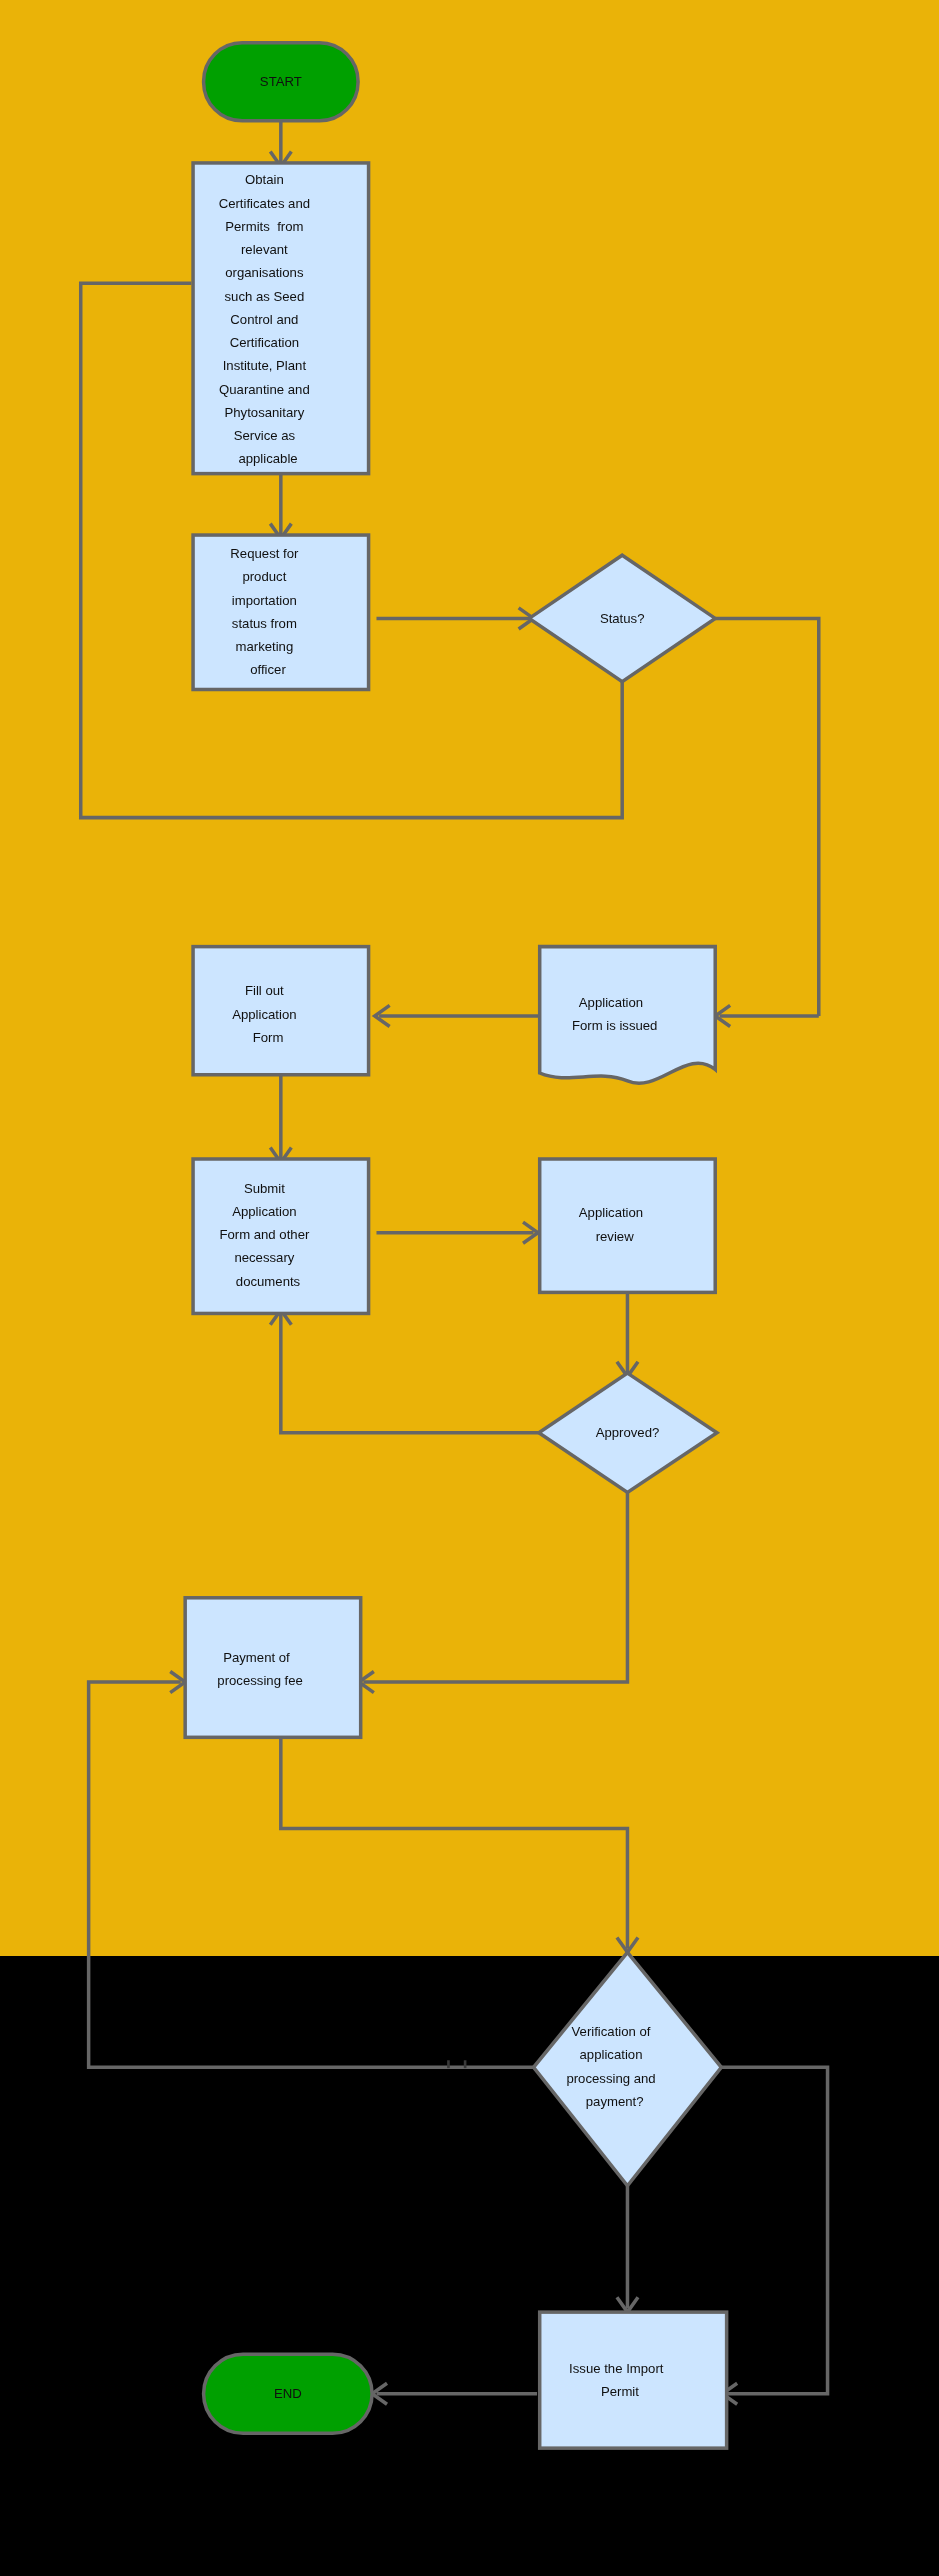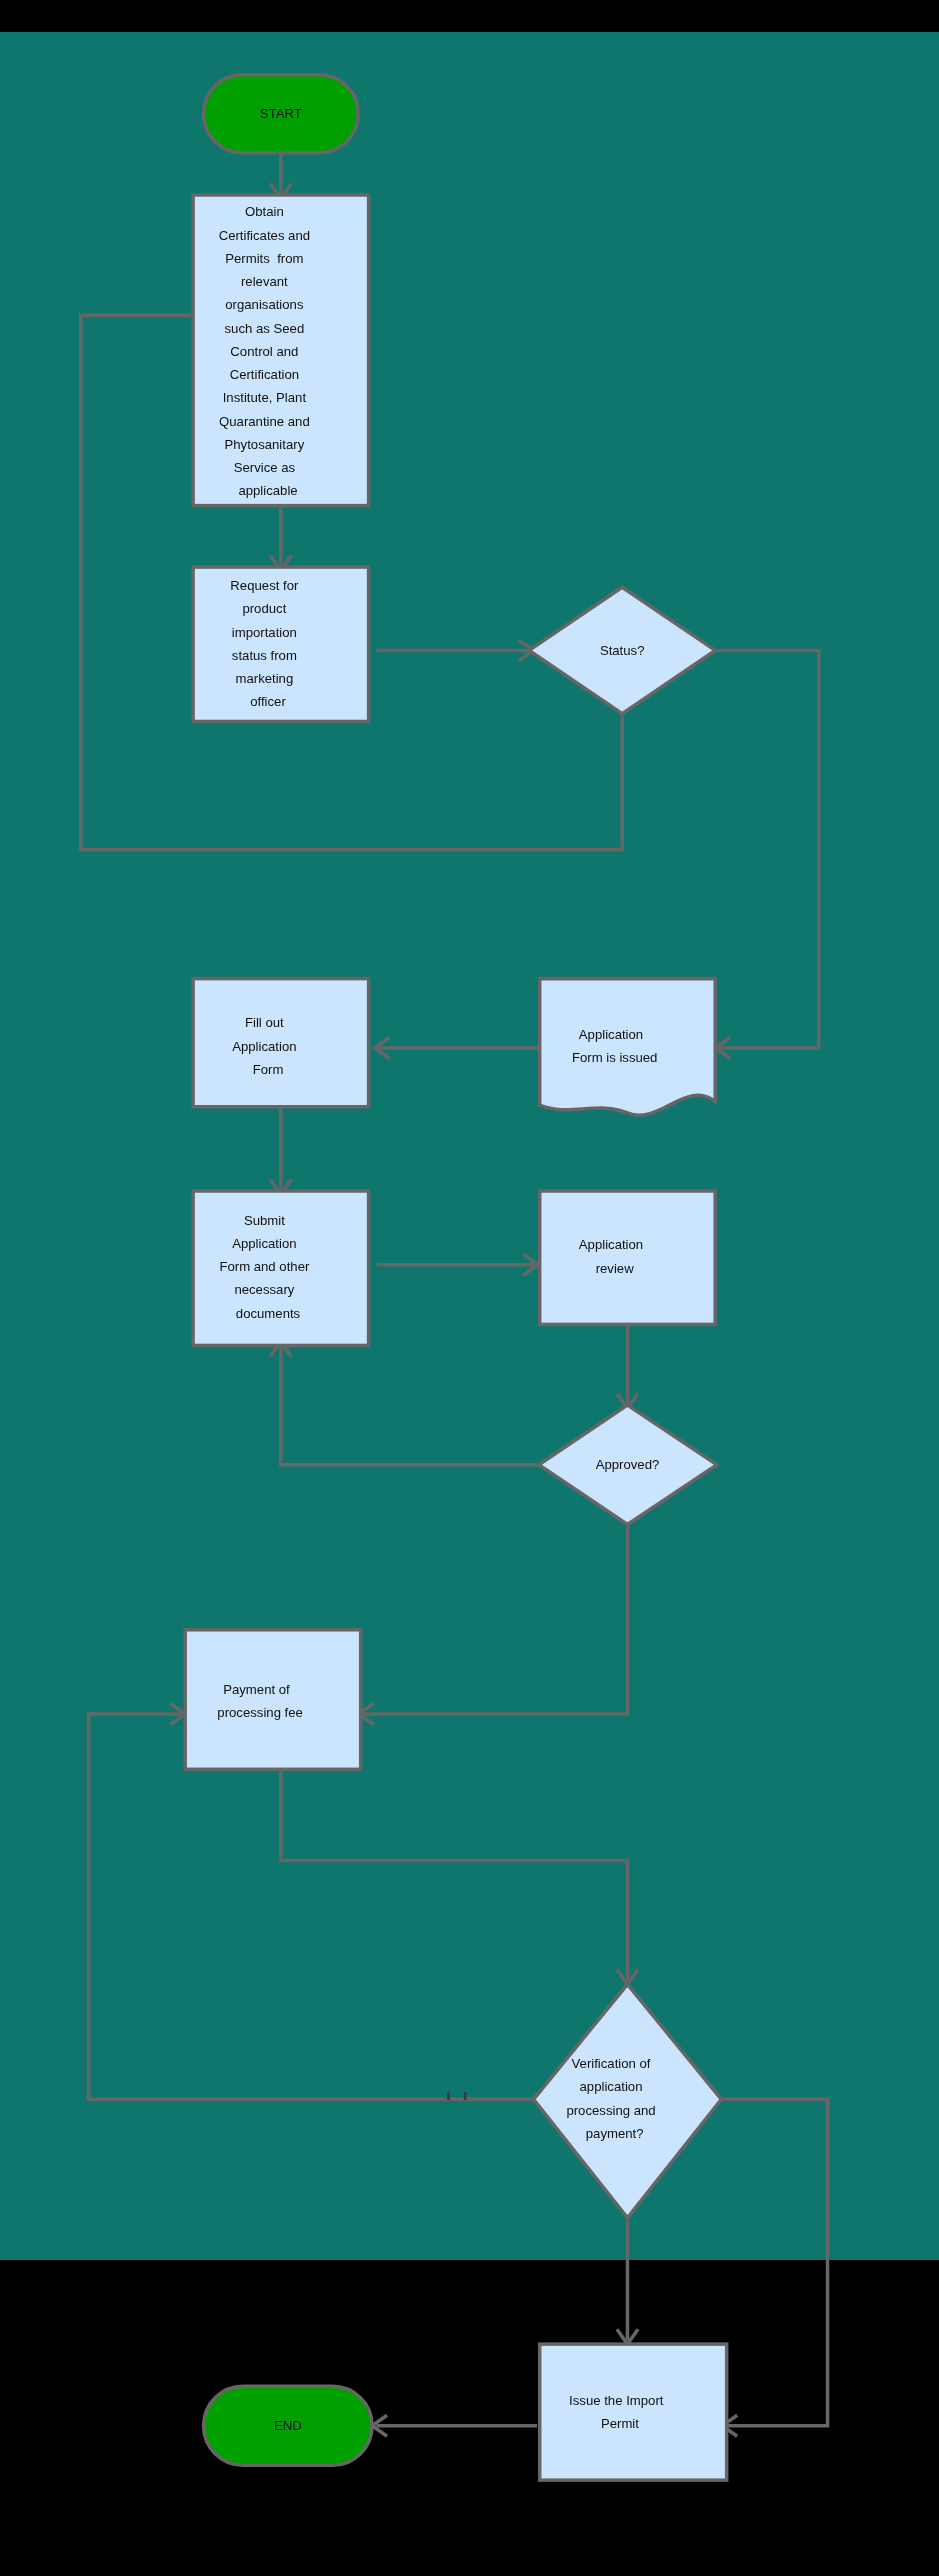--- a/index.html
+++ b/index.html
@@ -9,23 +9,22 @@
   }
   body {
     width: 939px;
     height: 2576px;
     overflow: hidden;
     font-family: "Liberation Sans", sans-serif;
   }
   #flowchart-root {
     position: relative;
     width: 939px;
-    height: 2228px;
-    background: #0f766e;
-    margin-top: 32px;
+    height: 1956px;
+    background: #eab308;
   }
   svg#flow-svg {
     position: absolute;
     top: 0;
     left: 0;
     width: 939px;
     height: 2576px;
     display: block;
   }
   .node-shape {

